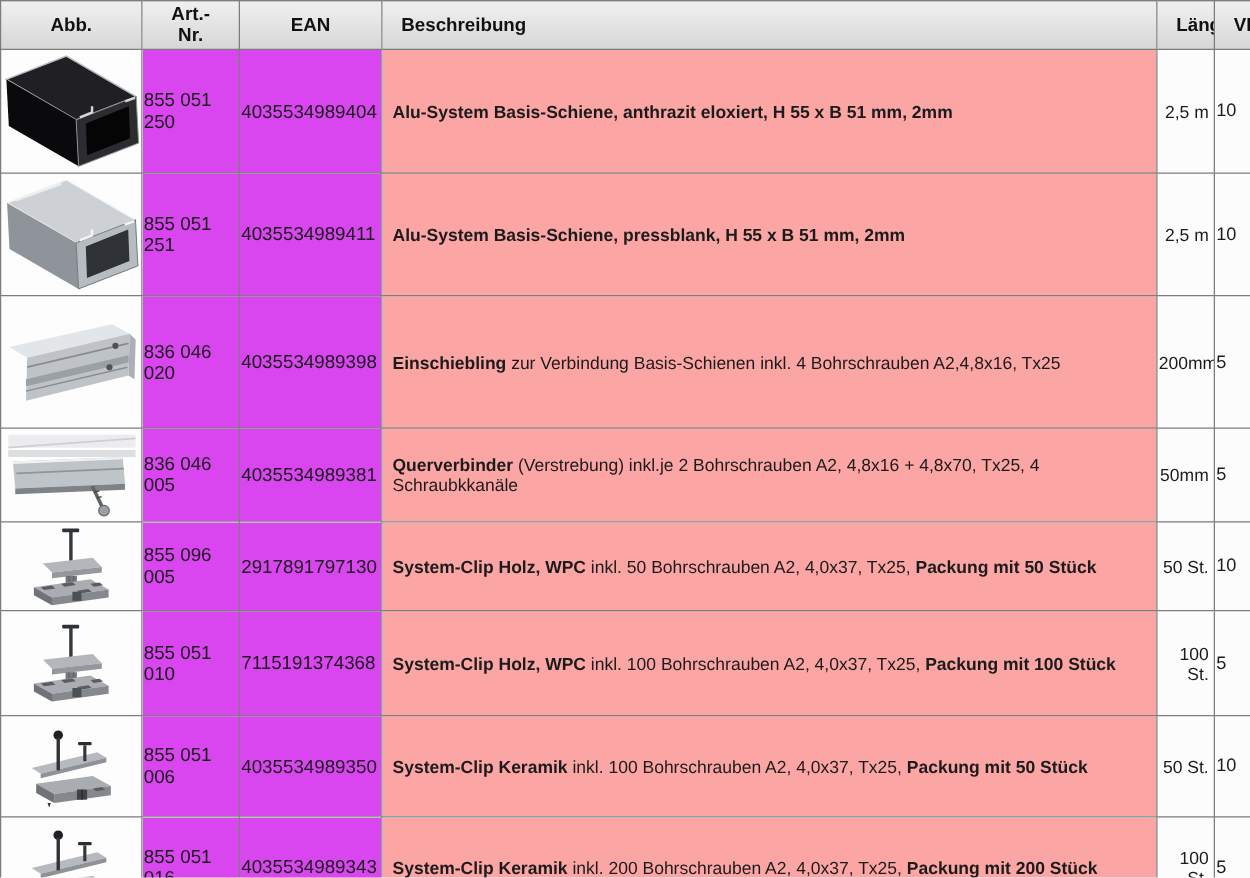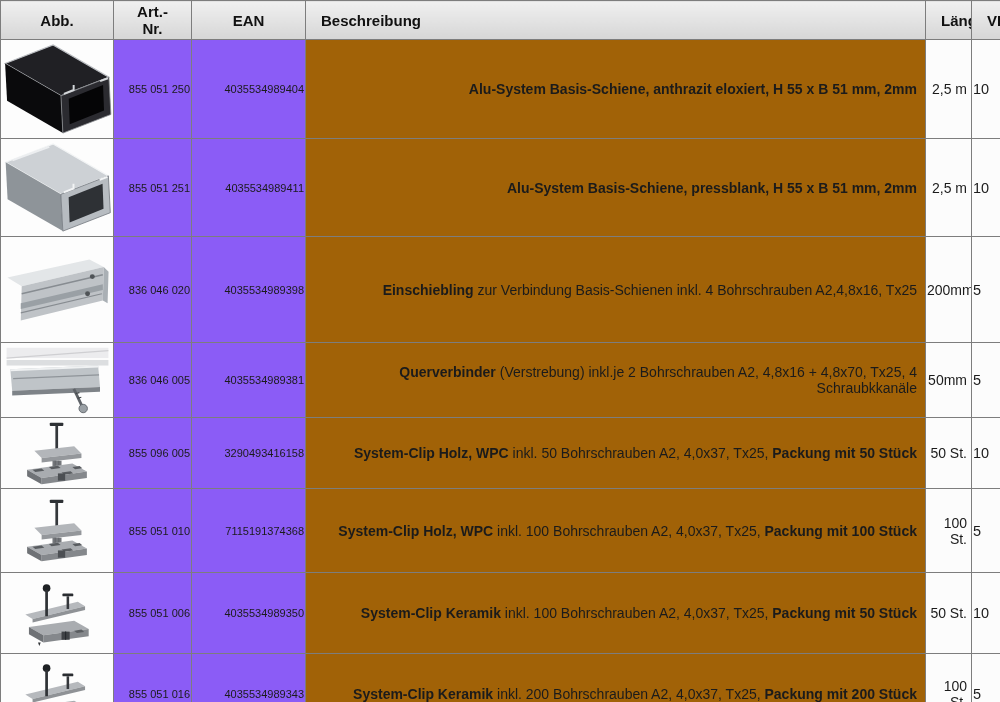--- a/index.html
+++ b/index.html
@@ -19,22 +19,22 @@
   .catalog thead th {
     height:27px;
     background:linear-gradient(#f0f0f0,#d6d6d6);
     font-size:15px; font-weight:bold; color:#111;
     padding:2px 15px;
   }
   th.h-abb, th.h-art, th.h-ean { text-align:center; }
   th.h-desc { text-align:left; padding-left:8px; }
   th.h-len, th.h-ve { text-align:right; font-size:13.5px; }
   td.c-abb { padding:0; text-align:center; background:#fdfdfd; }
-  td.c-art, td.c-ean { text-align:right; font-size:11px; background:#8b5cf6; }
-  td.c-desc { text-align:right; padding:2px 8px; font-size:14px; background:#a16207; }
+  td.c-art, td.c-ean { text-align:left; font-size:15px; background:#d946ef; }
+  td.c-desc { text-align:left; padding:2px 8px; font-size:14px; background:#fca5a5; }
   td.c-len { text-align:right; padding-right:4px; font-size:14px; background:#fcfcfc; }
   td.c-ve { font-size:14.5px; background:#fcfcfc; }
   .b { font-weight:bold; }
   .imgwrap {
     width:100%; height:100%;
     display:flex; align-items:center; justify-content:center;
   }
   svg { display:block; }
 </style>
 </head>
@@ -166,21 +166,21 @@
             <polygon points="30,52 40,50.5 43,53 33,54.5" fill="#595c60"></polygon>
             <polygon points="44,58 54,56.5 57,59 47,60.5" fill="#595c60"></polygon>
             <polygon points="56,52 64,50.8 67,53.3 59,54.5" fill="#595c60"></polygon>
             <polygon points="22,64 72,57 72,64 22,71" fill="#85888c"></polygon>
             <polygon points="6,55 22,64 22,71 6,62" fill="#6f7276"></polygon>
             <rect x="40" y="59" width="8" height="8" fill="#4c4f53"></rect>
           </svg>
         </span>
       </td>
       <td class="c-art">855 096 005</td>
-      <td class="c-ean">3290493416158</td>
+      <td class="c-ean">2917891797130</td>
       <td class="c-desc"><span class="b">System-Clip Holz, WPC</span><span> inkl. 50 Bohrschrauben A2, 4,0x37, Tx25, </span><span class="b">Packung mit 50 Stück</span></td>
       <td class="c-len">50 St.</td>
       <td class="c-ve">10</td>
     </tr>
 
     <tr style="height:84px">
       <td class="c-abb">
         <span class="imgwrap">
           <svg width="72" height="67" viewBox="0 0 78 74">
             <rect x="31" y="3" width="15" height="3.5" rx="1" fill="#2e3135"></rect>

